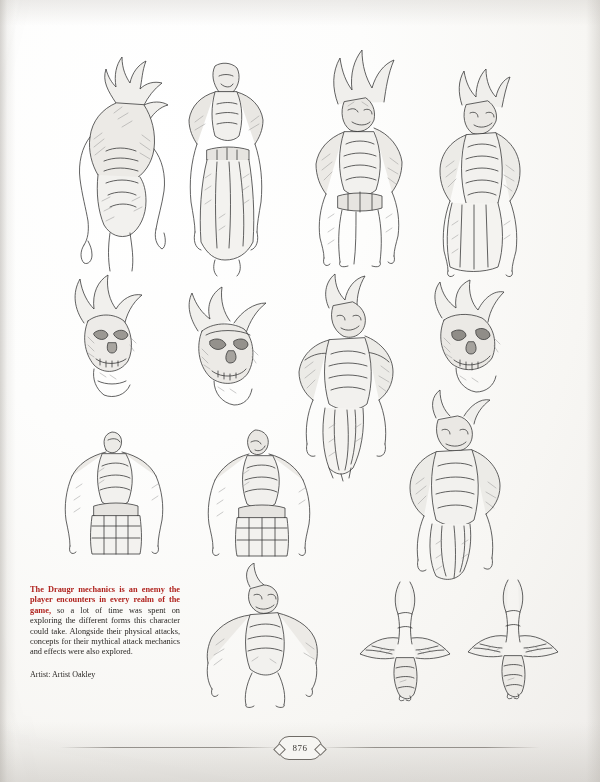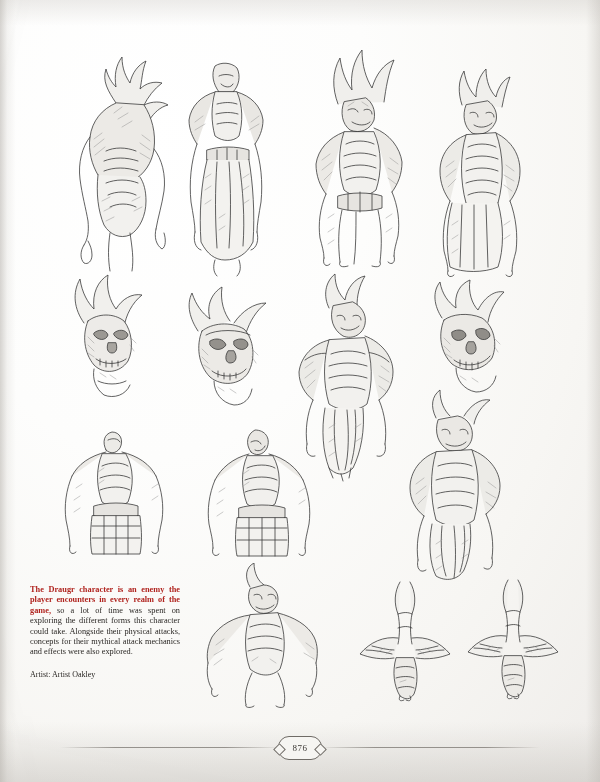--- a/index.html
+++ b/index.html
@@ -747,21 +747,21 @@
               <path d="M74 74 L68 70"></path>
             <path d="M50 102 L56 100"></path>
           </g>
         </g>
       </svg>
     </div>
 
   </div>
 
   <div class="caption">
-    <p><span class="lead">The Draugr character is an enemy the player encounters in every realm of the game,</span><span> so a lot of time was spent on exploring the different forms this character could take. Alongside their physical attacks, concepts for their mythical attack mechanics and effects were also explored.</span></p>
+    <p><span class="lead">The Draugr mechanics is an enemy the player encounters in every realm of the game,</span><span> so a lot of time was spent on exploring the different forms this character could take. Alongside their physical attacks, concepts for their mythical attack mechanics and effects were also explored.</span></p>
     <p class="artist">Artist: Artist Oakley</p>
   </div>
 
   <div class="footer">
     <div class="rule left"></div>
     <div class="rule right"></div>
     <div class="folio">876</div>
   </div>
 </div>
 

